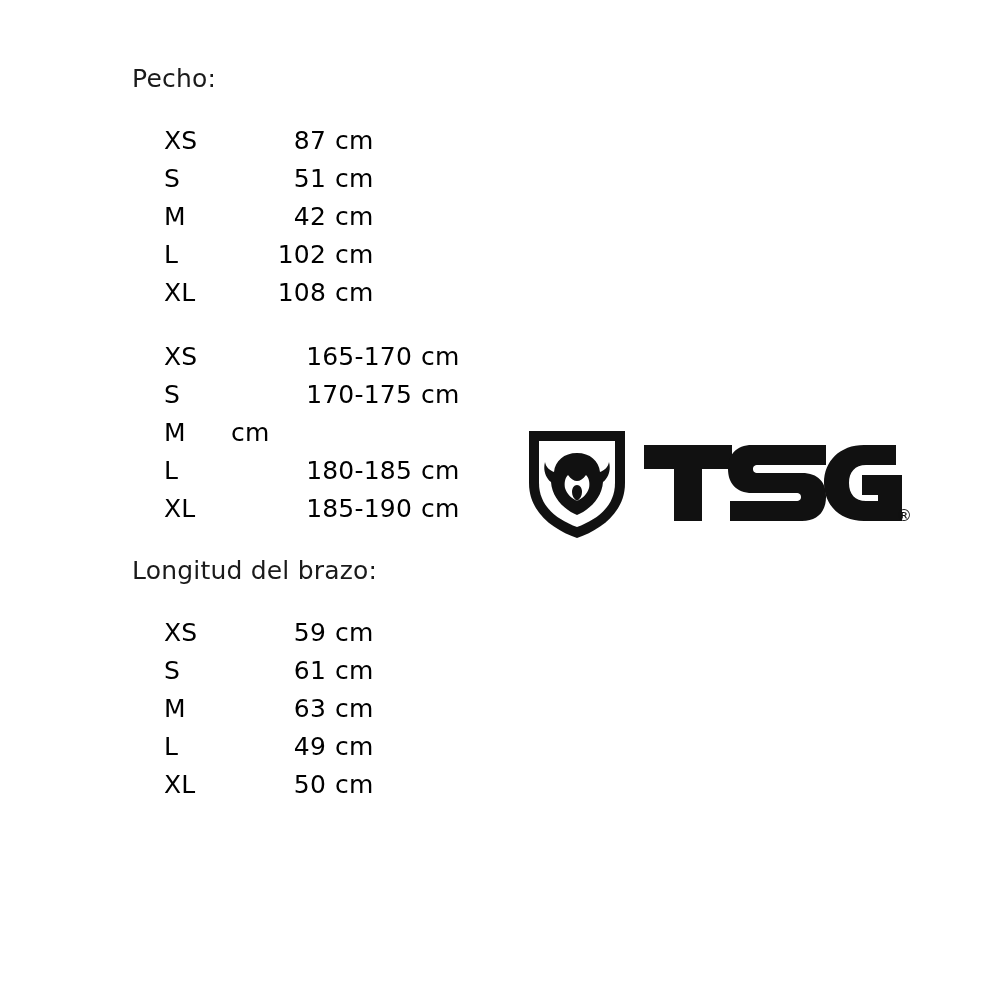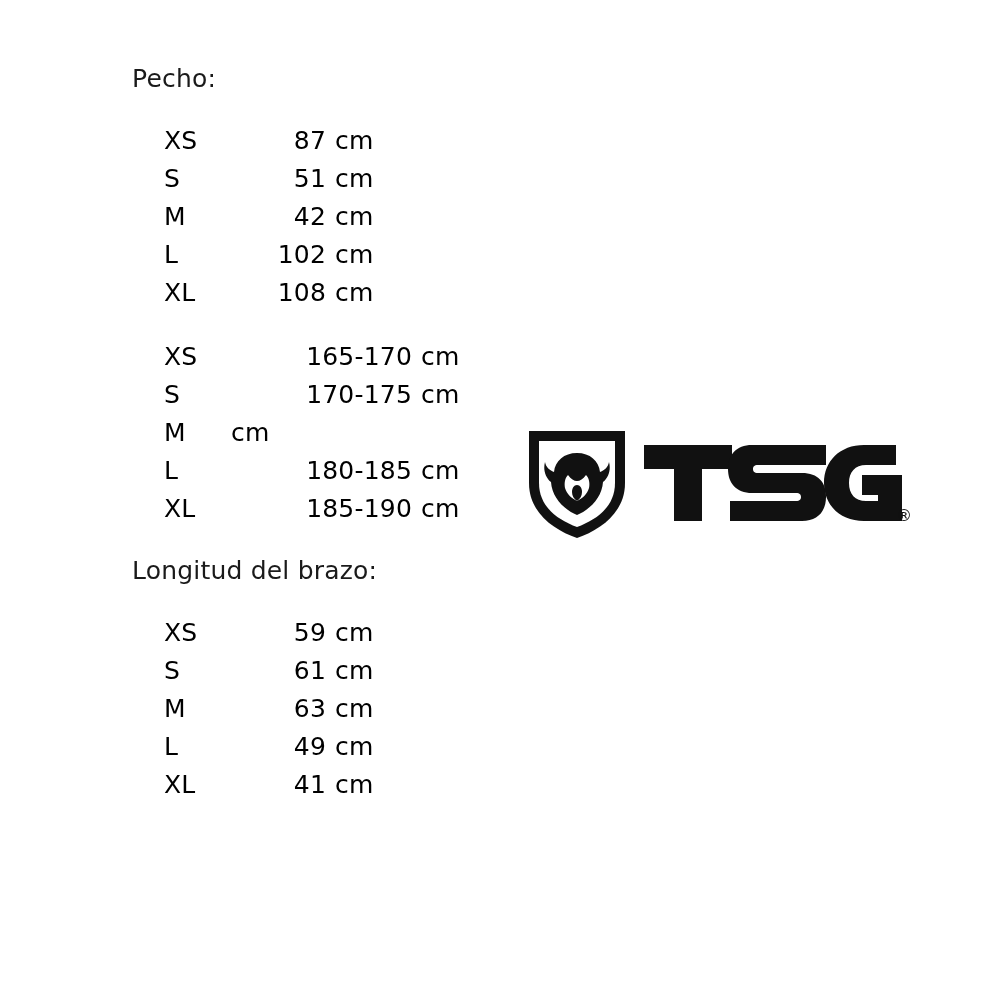--- a/index.html
+++ b/index.html
@@ -159,21 +159,21 @@
           <span class="value">63</span>
           <span class="unit">cm</span>
         </div>
         <div class="row">
           <span class="size">L</span>
           <span class="value">49</span>
           <span class="unit">cm</span>
         </div>
         <div class="row">
           <span class="size">XL</span>
-          <span class="value">41</span>
+          <span class="value">50</span>
           <span class="unit">cm</span>
         </div>
       </div>
     </div>
 
   </div>
 
   <div class="logo">
     <svg width="390" height="115" viewBox="0 0 390 115" xmlns="http://www.w3.org/2000/svg" aria-hidden="true">
       <g>

